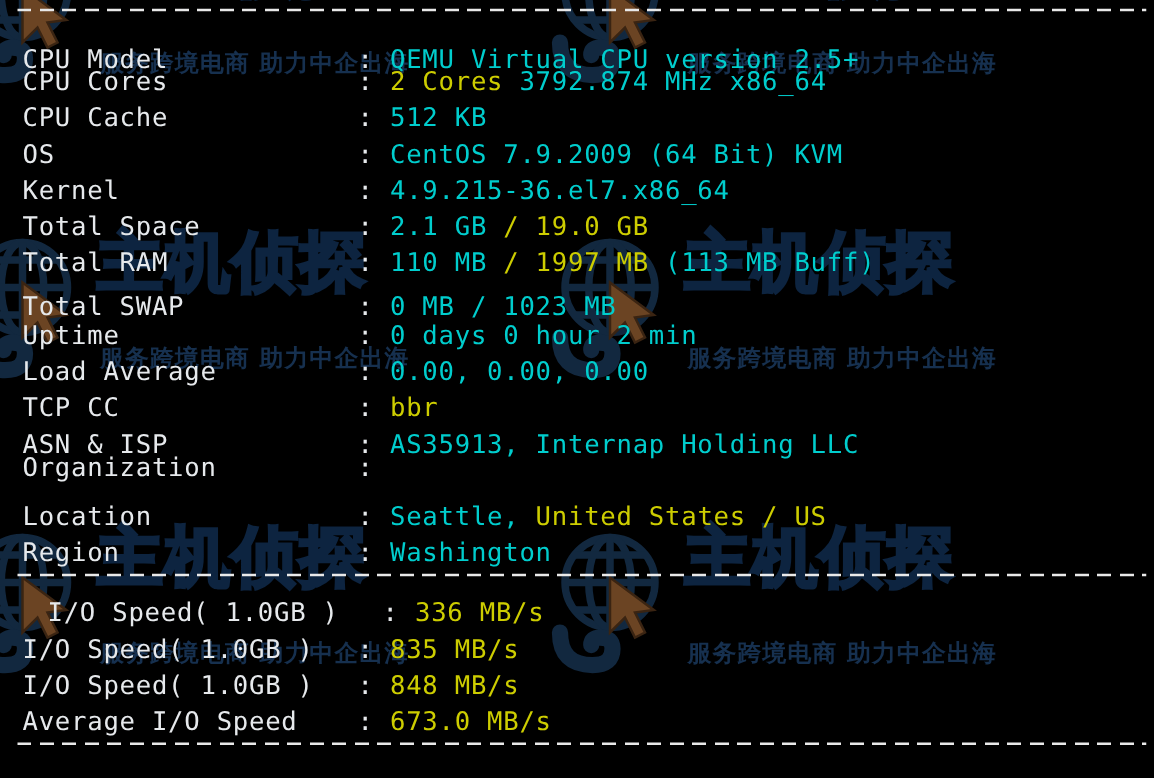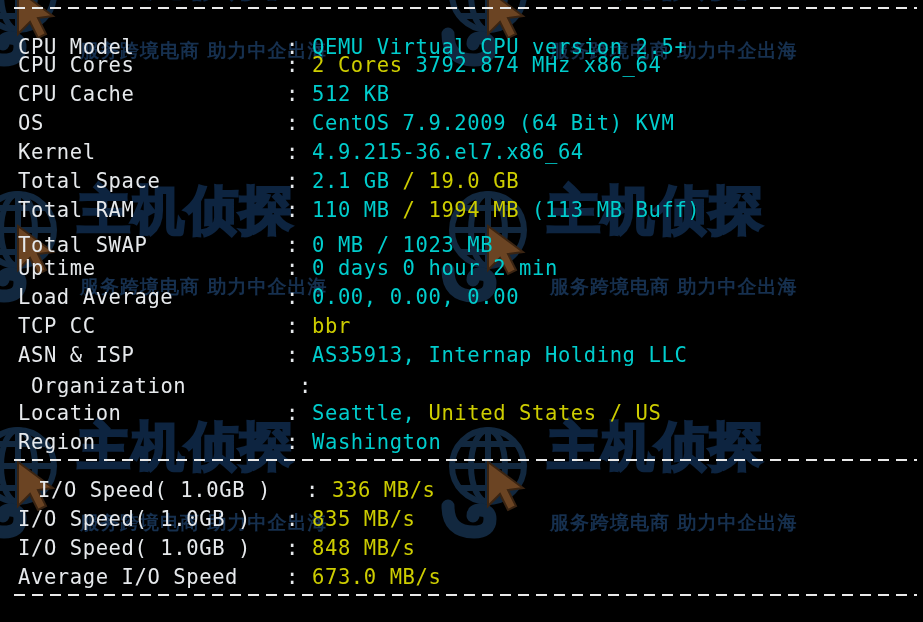--- a/index.html
+++ b/index.html
@@ -205,27 +205,27 @@
     </div>
 
   <div id="term">
       <div class="rule" style="top: 7px;"></div>
       <div class="row" style="top: 22px; margin-top: 11px;"><span class="label">CPU Model</span><span class="colon">:</span><span class="c">QEMU Virtual CPU version 2.5+</span></div>
       <div class="row" style="top: 51px;"><span class="label">CPU Cores</span><span class="colon">:</span><span class="y">2 Cores</span><span class="c"> 3792.874 MHz x86_64</span></div>
       <div class="row" style="top: 80px;"><span class="label">CPU Cache</span><span class="colon">:</span><span class="c">512 KB</span></div>
       <div class="row" style="top: 109px;"><span class="label">OS</span><span class="colon">:</span><span class="c">CentOS 7.9.2009 (64 Bit) KVM</span></div>
       <div class="row" style="top: 138px;"><span class="label">Kernel</span><span class="colon">:</span><span class="c">4.9.215-36.el7.x86_64</span></div>
       <div class="row" style="top: 167px;"><span class="label">Total Space</span><span class="colon">:</span><span class="c">2.1 GB</span><span class="y"> / 19.0 GB</span></div>
-      <div class="row" style="top: 196px;"><span class="label">Total RAM</span><span class="colon">:</span><span class="c">110 MB</span><span class="y"> / 1994 MB</span><span class="c"> (113 MB Buff)</span></div>
+      <div class="row" style="top: 196px;"><span class="label">Total RAM</span><span class="colon">:</span><span class="c">110 MB</span><span class="y"> / 1997 MB</span><span class="c"> (113 MB Buff)</span></div>
       <div class="row" style="top: 231px;"><span class="label">Total SWAP</span><span class="colon">:</span><span class="c">0 MB / 1023 MB</span></div>
       <div class="row" style="top: 254px;"><span class="label">Uptime</span><span class="colon">:</span><span class="c">0 days 0 hour 2 min</span></div>
       <div class="row" style="top: 283px;"><span class="label">Load Average</span><span class="colon">:</span><span class="c">0.00, 0.00, 0.00</span></div>
       <div class="row" style="top: 312px;"><span class="label">TCP CC</span><span class="colon">:</span><span class="y">bbr</span></div>
       <div class="row" style="top: 341px;"><span class="label">ASN &amp; ISP</span><span class="colon">:</span><span class="c">AS35913, Internap Holding LLC</span></div>
-      <div class="row" style="top: 372px; margin-left: 13px;"><span class="label">Organization</span><span class="colon">:</span><span class="c"></span></div>
+      <div class="row" style="top: 360px;"><span class="label">Organization</span><span class="colon">:</span><span class="c"></span></div>
       <div class="row" style="top: 399px;"><span class="label">Location</span><span class="colon">:</span><span class="c">Seattle, </span><span class="y">United States / US</span></div>
       <div class="row" style="top: 428px;"><span class="label">Region</span><span class="colon">:</span><span class="c">Washington</span></div>
       <div class="rule" style="top: 459px;"></div>
       <div class="row" style="top: 476px; padding-left: 20px;"><span class="label">I/O Speed( 1.0GB )</span><span class="colon">:</span><span class="y">336 MB/s</span></div>
       <div class="row" style="top: 505px;"><span class="label">I/O Speed( 1.0GB )</span><span class="colon">:</span><span class="y">835 MB/s</span></div>
       <div class="row" style="top: 534px;"><span class="label">I/O Speed( 1.0GB )</span><span class="colon">:</span><span class="y">848 MB/s</span></div>
       <div class="row" style="top: 563px;"><span class="label">Average I/O Speed</span><span class="colon">:</span><span class="y">673.0 MB/s</span></div>
       <div class="rule" style="top: 594px;"></div>
     </div>
 

